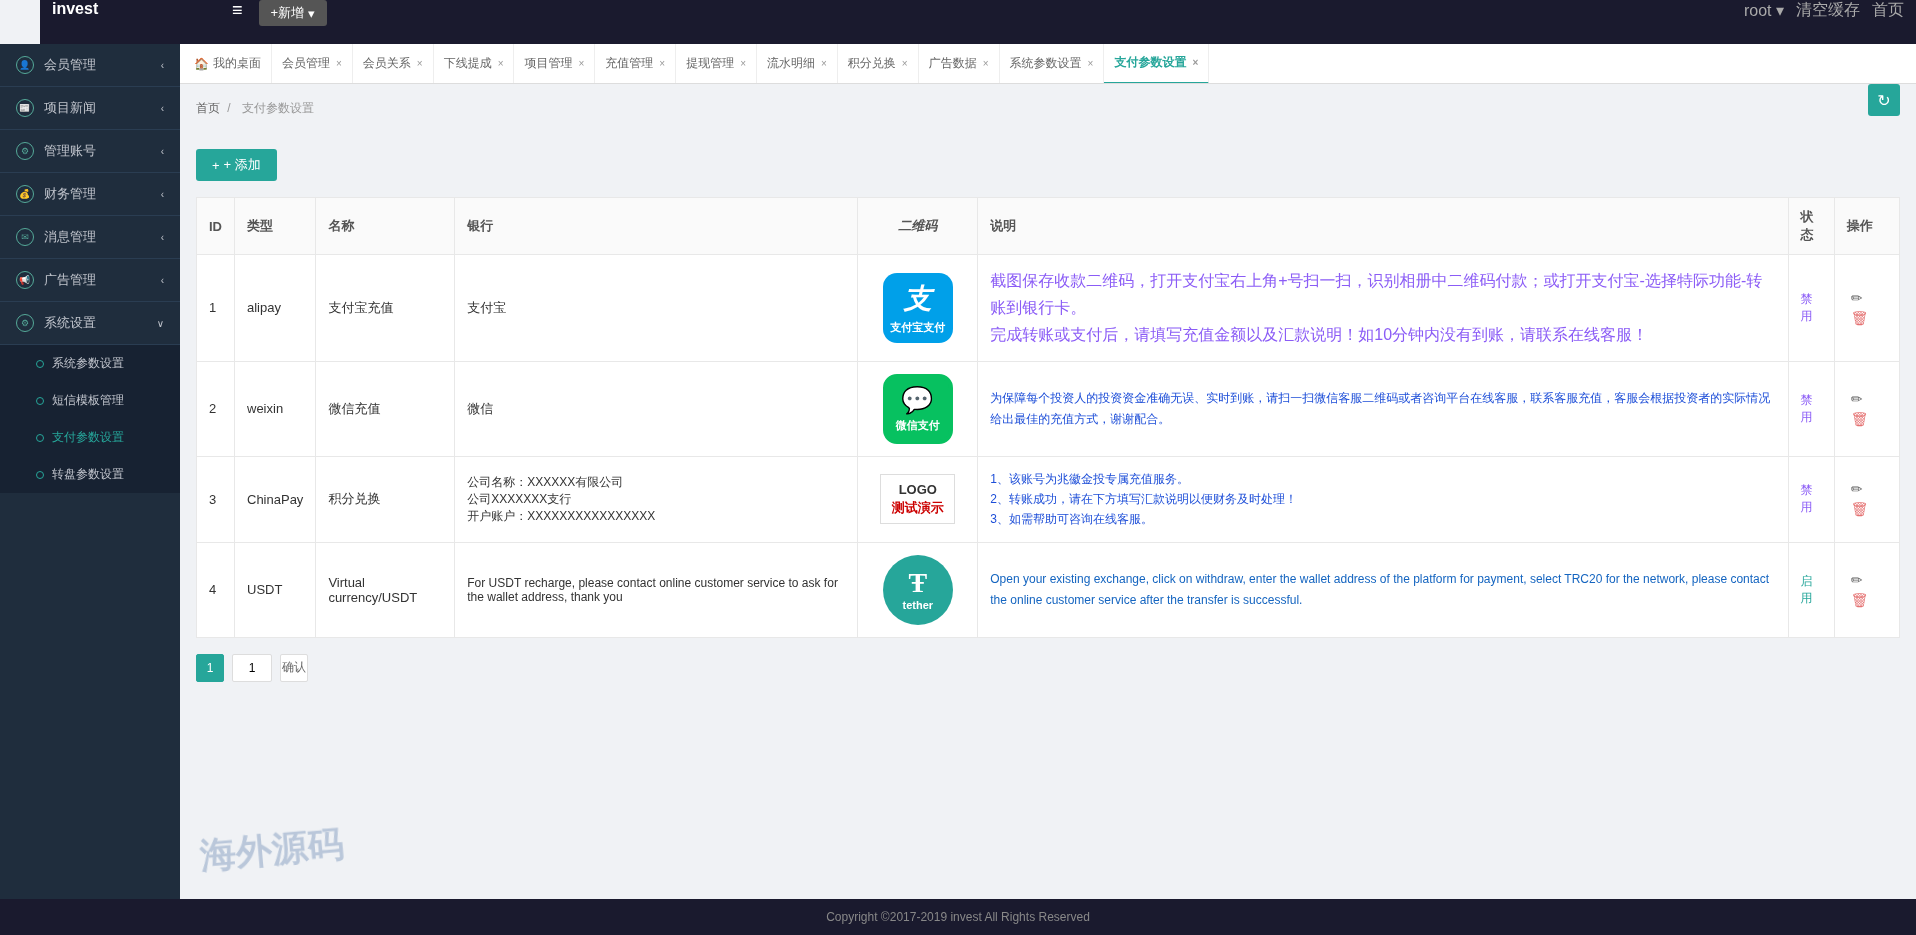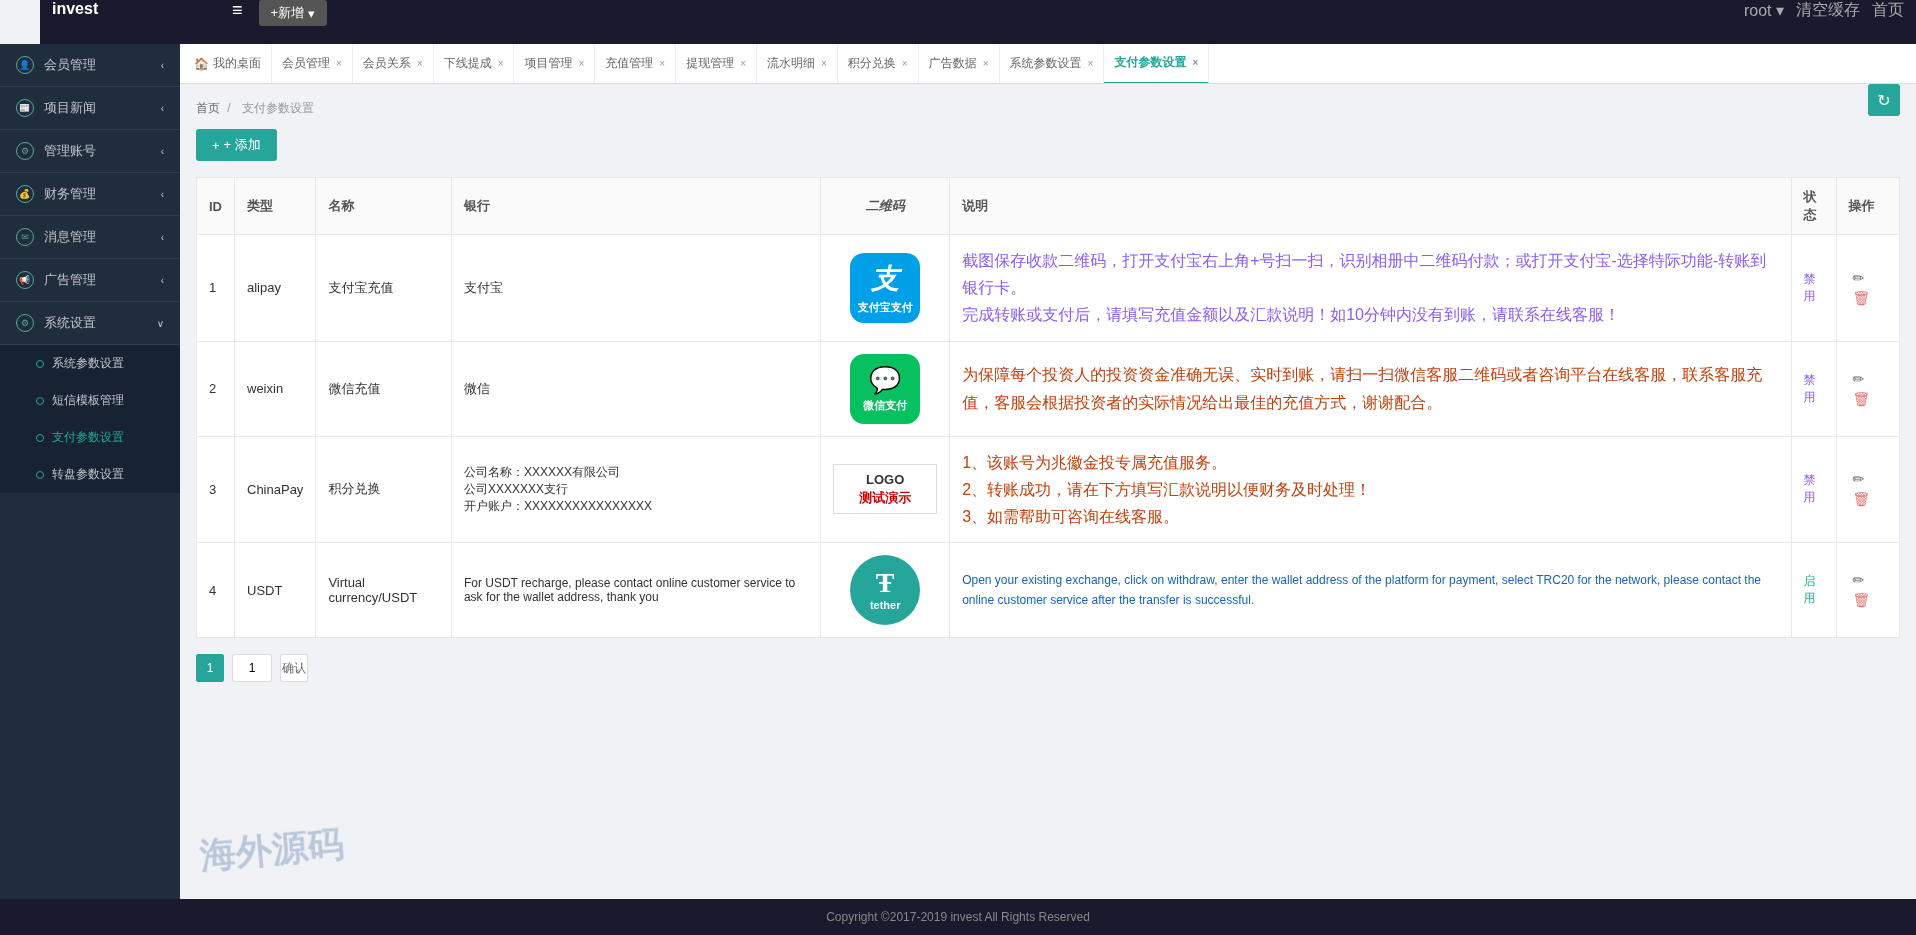--- a/index.html
+++ b/index.html
@@ -156,21 +156,21 @@
       margin-left: 180px;
       margin-top: 84px; 
       padding: 16px;
       min-height: calc(100vh - 44px - 40px - 36px);
     }
 
     
     .breadcrumb {
       font-size: 12px;
       color: #999;
-      margin-bottom: 12px;
+      margin-bottom: 32px;
     }
     .breadcrumb span { margin: 0 4px; }
     .breadcrumb a { color: #666; text-decoration: none; }
 
     
     .refresh-btn {
       position: fixed;
       top: 84px;
       right: 16px;
       background: #26a69a;
@@ -287,21 +287,21 @@
       font-weight: bold;
       color: #fff;
       gap: 2px;
     }
     .wechat-qr .wc-icon {
       font-size: 26px;
     }
 
     
     .chinapay-qr {
-      width: 104px;
+      width: 75px;
       height: 50px;
       background: #fff;
       border: 1px solid #ddd;
       display: flex;
       flex-direction: column;
       align-items: center;
       justify-content: center;
       font-size: 13px;
       font-weight: bold;
       color: #c00;
@@ -325,21 +325,21 @@
     }
     .usdt-qr .usdt-t {
       font-size: 28px;
       font-family: serif;
       font-weight: bold;
       line-height: 1;
     }
 
     
     .desc-red { color: #8b5cf6; font-size: 16px; line-height: 1.7; }
-    .desc-normal { color: #c2410c; font-size: 16px; line-height: 1.7; }
+    .desc-normal { color: #1d4ed8; font-size: 12px; line-height: 1.7; }
     .desc-blue { color: #1565c0; font-size: 12px; line-height: 1.7; }
 
     
     .pagination {
       display: flex;
       align-items: center;
       gap: 8px;
       margin-top: 16px;
       font-size: 13px;
     }

